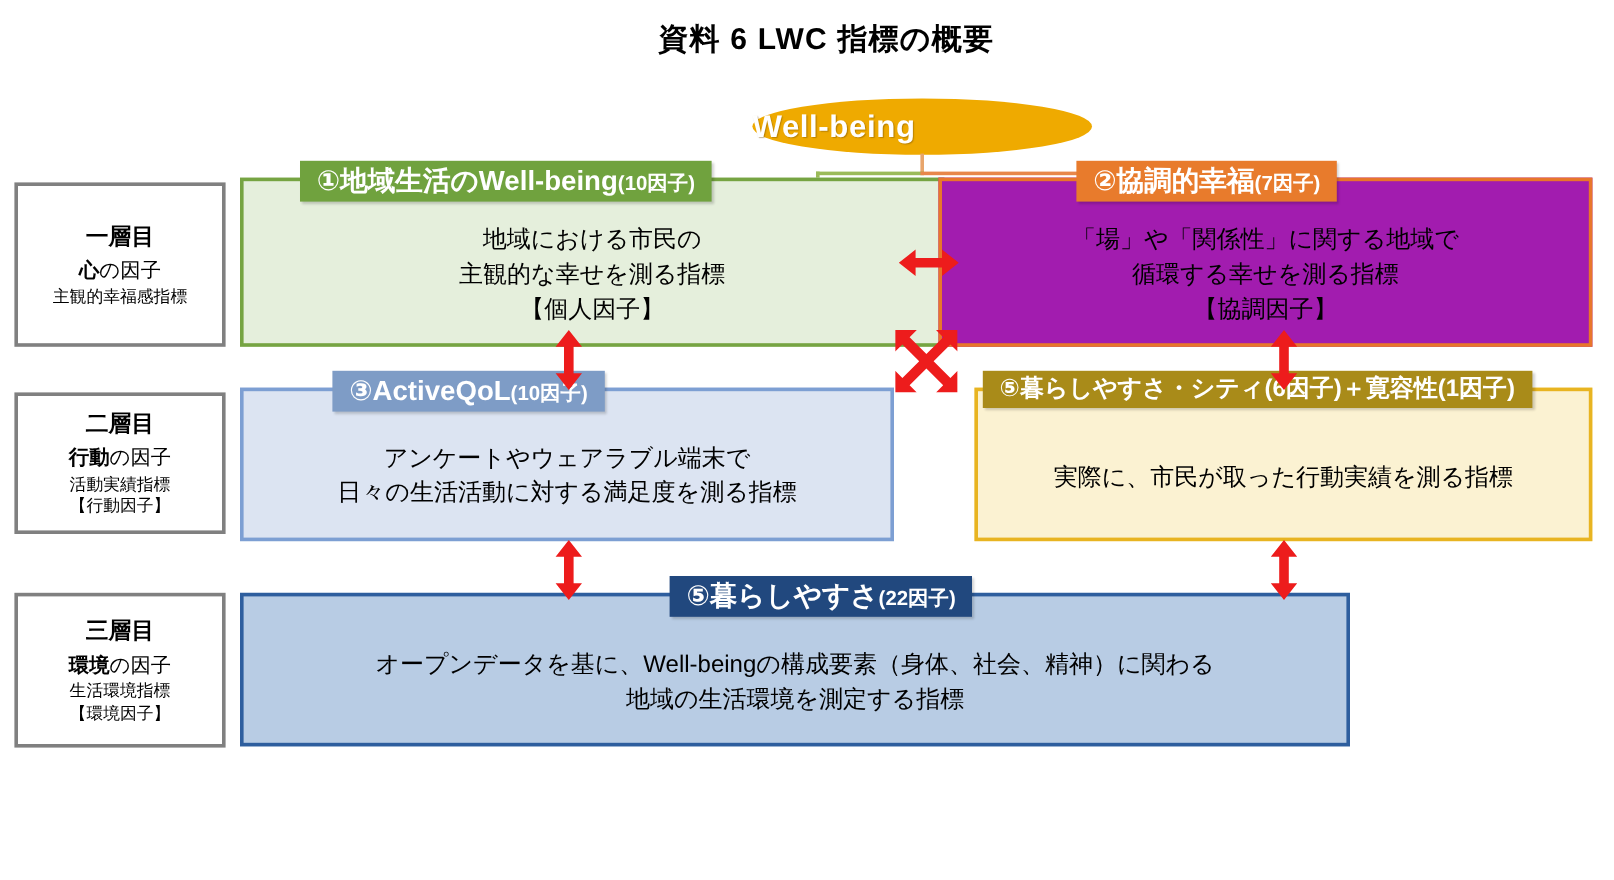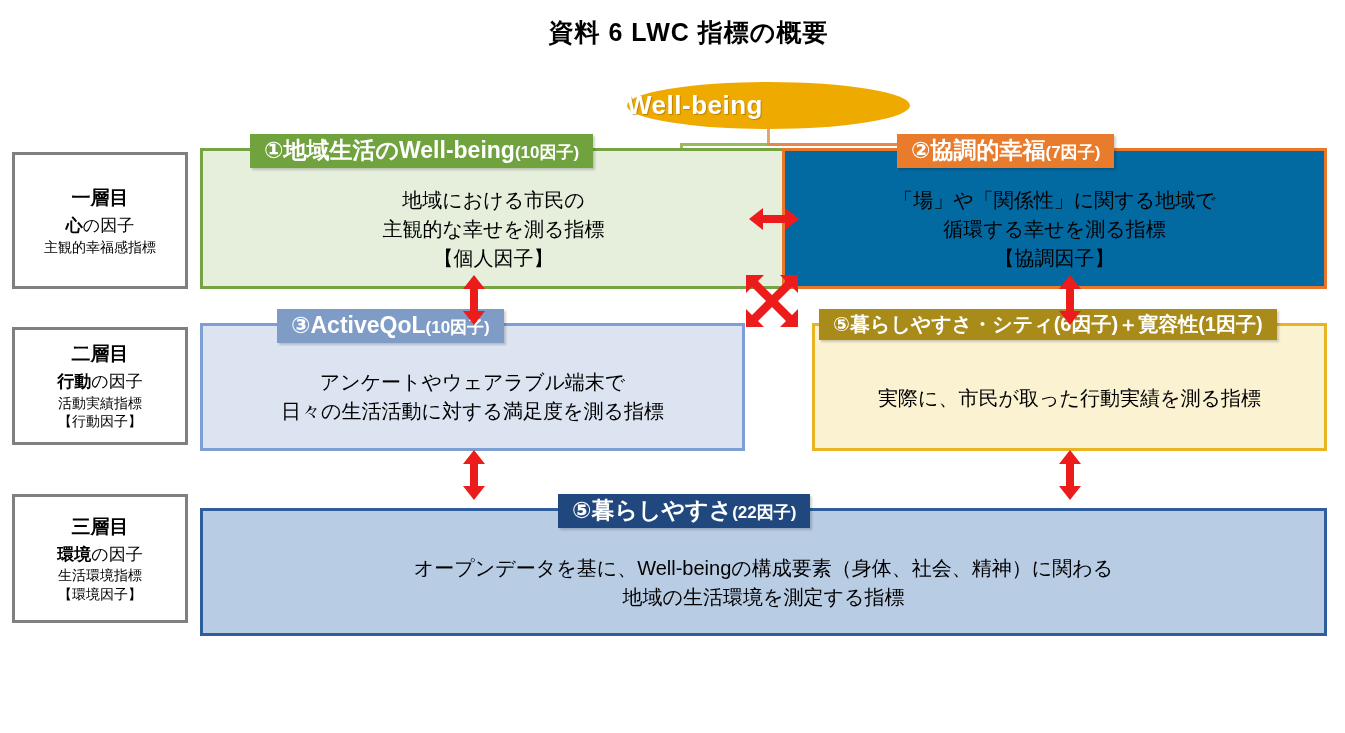--- a/index.html
+++ b/index.html
@@ -75,38 +75,38 @@
   }
 
   
   #box1{left:200px;top:148px;width:587px;height:141px;
         border:3px solid #76A442;background:#E5EFDC;}
   #box1 .hdr{left:47px;background:#70A23E;font-size:23px;}
   #box1 .body{font-size:20px;padding-top:22px;}
 
   
   #box2{left:782px;top:148px;width:545px;height:141px;
-        border:3px solid #E8762B;background:#0369a1;}
+        border:3px solid #E8762B;background:#a21caf;}
   #box2 .hdr{left:112px;background:#E87B2C;font-size:23px;}
   #box2 .body{font-size:20px;padding-top:22px;}
 
   
   #box3{left:200px;top:323px;width:545px;height:128px;
         border:3px solid #7D9FD3;background:#DCE4F2;}
   #box3 .hdr{left:74px;background:#7E9CC6;font-size:23px;}
   #box3 .body{font-size:20px;padding-top:20px;}
 
   
   #box4{left:812px;top:323px;width:515px;height:128px;
         border:3px solid #E8B421;background:#FBF2D2;}
   #box4 .hdr{left:4px;background:#A98B19;font-size:20px;}
   #box4 .body{font-size:20px;padding-top:22px;}
 
   
-  #box5{left:200px;top:508px;width:1127px;height:128px;
+  #box5{left:200px;top:494px;width:925px;height:128px;
         border:3px solid #2E5E9E;background:#B8CCE4;}
   #box5 .hdr{left:355px;background:#21487E;font-size:23px;}
   #box5 .body{font-size:20px;padding-top:22px;}
 
   
   .arrow{position:absolute;}
   .arr-v{width:26px;height:50px;}
   .arr-h{width:50px;height:26px;}
   .arr-x{width:52px;height:52px;}
   .red{fill:#ED1C1C;}

